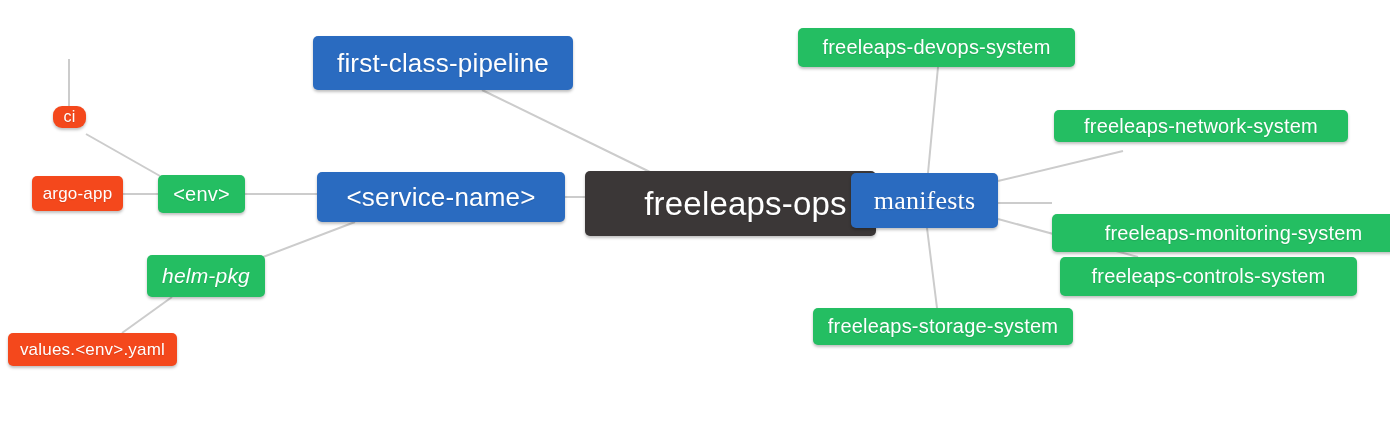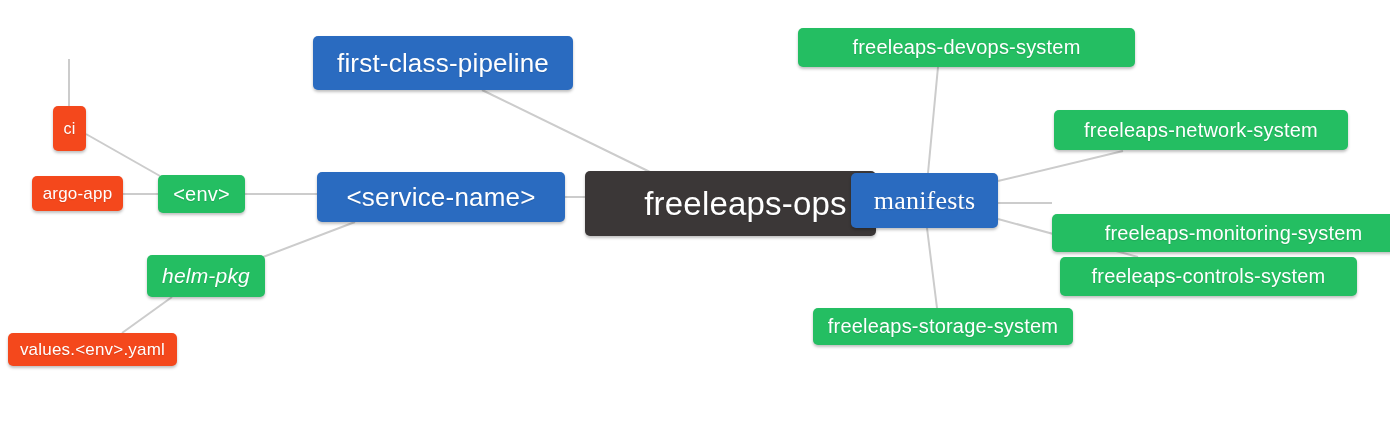--- a/index.html
+++ b/index.html
@@ -38,31 +38,31 @@
     text-shadow: 0 1px 1px rgba(0,0,0,0.12);
     letter-spacing: 0.2px;
   }
   .c-blue   { background: var(--blue,   #2A6BC0); }
   .c-green  { background: var(--green,  #24BE62); }
   .c-red    { background: var(--red,    #F4481C); }
   .c-orange { background: var(--orange, #F7A72E); }
   .c-dark   { background: var(--dark,   #3B3737); }
 
   #n-jenkinsfile { left:22px;   top:27px;  width:93px;  height:32px; font-size:14px; }
-  #n-ci          { left:53px;   top:106px; width:33px;  height:45px; font-size:16px; }
+  #n-ci          { left:53px;   top:106px; width:33px;  height:22px; font-size:16px;border-radius:9px; }
   #n-argo-app    { left:32px;   top:176px; width:91px;  height:35px; font-size:17px; }
   #n-env         { left:158px;  top:175px; width:87px;  height:38px; font-size:20px; }
   #n-helm-pkg    { left:147px;  top:255px; width:118px; height:42px; font-size:21px;font-style:italic; }
   #n-values      { left:8px;    top:333px; width:169px; height:33px; font-size:17px; }
   #n-fcp         { left:313px;  top:36px;  width:260px; height:54px; font-size:26px; }
   #n-service     { left:317px;  top:172px; width:248px; height:50px; font-size:26px; }
   #n-ops         { left:585px;  top:171px; width:261px; height:65px; font-size:33px;padding-left:30px; }
   #n-manifests   { left:851px;  top:173px; width:147px; height:55px; font-size:26px;font-family:Liberation Serif, serif; }
-  #n-devops      { left:798px;  top:28px;  width:337px; height:39px; font-size:20px; }
-  #n-network     { left:1054px; top:110px; width:294px; height:40px; font-size:20px; }
+  #n-devops      { left:798px;  top:28px;  width:277px; height:39px; font-size:20px; }
+  #n-network     { left:1054px; top:110px; width:294px; height:32px; font-size:20px; }
   #n-monitoring  { left:1052px; top:186px; width:363px; height:38px; font-size:20px;margin-top:28px; }
   #n-controls    { left:1060px; top:257px; width:297px; height:39px; font-size:20px; }
   #n-storage     { left:813px;  top:308px; width:260px; height:37px; font-size:20px; }
 </style>
 </head>
 <body>
 
 <div class="canvas">
 
   <svg class="edges" viewBox="0 0 1390 421">

